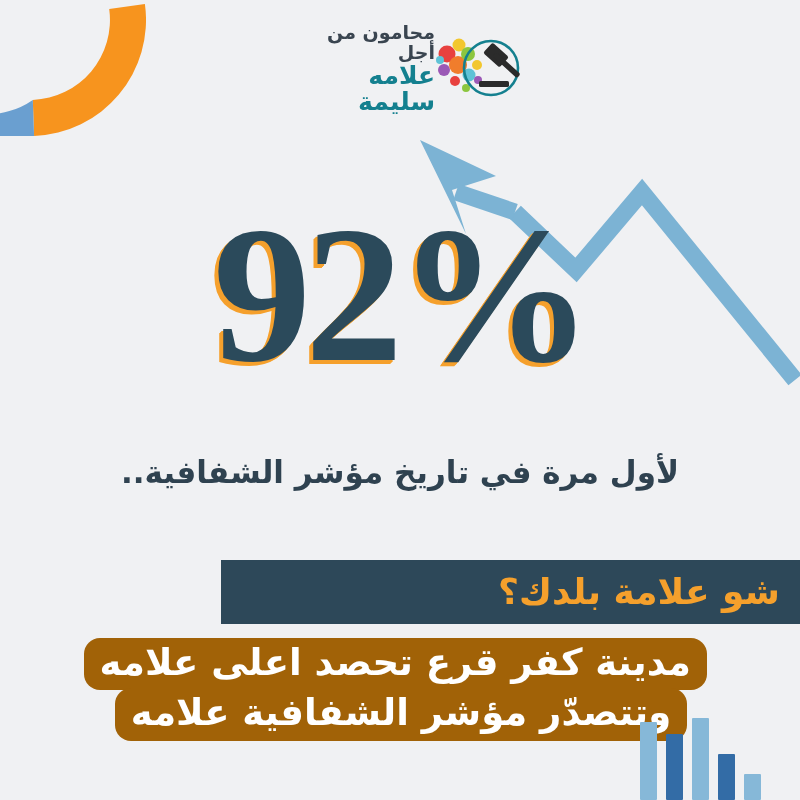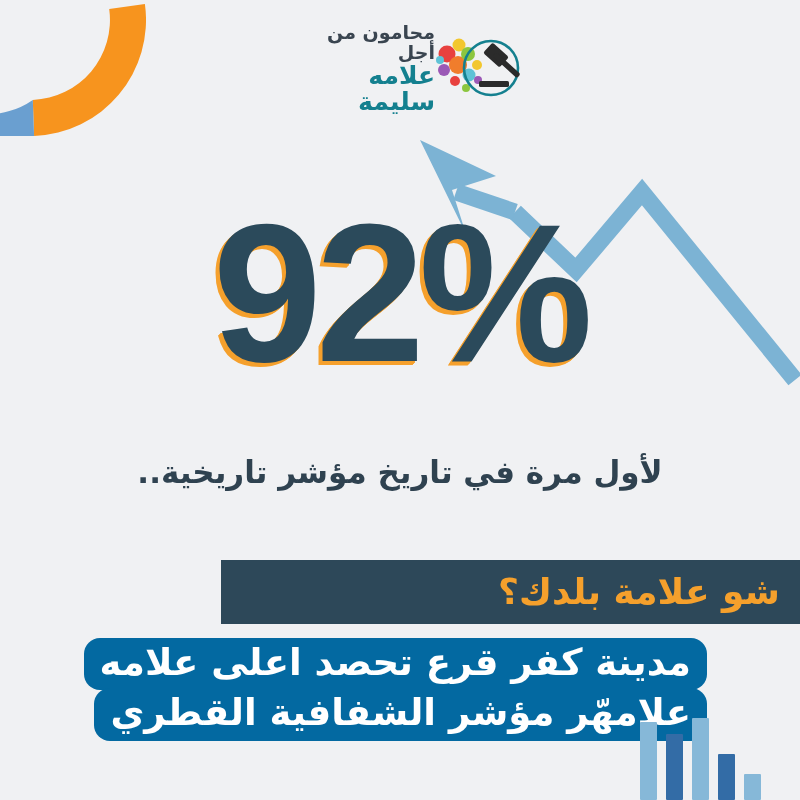--- a/index.html
+++ b/index.html
@@ -103,21 +103,21 @@
     position: absolute;
     left: 0;
     top: 196px;
     width: 800px;
     text-align: center;
     font-size: 196px;
     font-weight: 900;
     letter-spacing: -6px;
     color: #2b4a5b;
     line-height: 1;
-    font-family: Liberation Sans, sans-serif;
+    font-family: Liberation Serif, serif;
     text-shadow:
       -4px 4px 0 #f5a02c,
       -3px 3px 0 #f5a02c,
       -2px 2px 0 #f5a02c;
     white-space: nowrap;
     user-select: none;
   }
 
   
   .subtitle {
@@ -161,21 +161,21 @@
     position: absolute;
     left: 95px;
     top: 638px;
     width: 612px;
     direction: rtl;
     text-align: center;
     pointer-events: none;
   }
   .caption-line {
     display: inline-block;
-    background: #0369a1;
+    background: #a16207;
     color: #ffffff;
     font-size: 37px;
     font-weight: 700;
     line-height: 1.04;
     padding: 6px 16px 8px 16px;
     border-radius: 16px;
     white-space: nowrap;
     box-decoration-break: clone;
   }
   .caption-row {
@@ -242,29 +242,29 @@
       </svg>
     </div>
     <div class="logo-text">
       <span class="logo-line1">محامون من أجل</span>
       <span class="logo-line2">علامه سليمة</span>
     </div>
   </div>
 
   <div class="bignum">92%</div>
 
-  <div class="subtitle">لأول مرة في تاريخ مؤشر تاريخية..</div>
+  <div class="subtitle">لأول مرة في تاريخ مؤشر الشفافية..</div>
 
   <div class="banner">
     <span class="banner-text">شو علامة بلدك؟</span>
   </div>
 
   <div class="caption">
     <div class="caption-row r1"><span class="caption-line">مدينة كفر قرع تحصد اعلى علامه</span></div>
-    <div class="caption-row r2"><span class="caption-line">علامهّر مؤشر الشفافية القطري</span></div>
+    <div class="caption-row r2"><span class="caption-line">وتتصدّر مؤشر الشفافية علامه</span></div>
   </div>
 
   <div class="bars-wrap">
     <div class="bar" style="height: 78px; background: rgb(134, 184, 216);"></div>
     <div class="bar" style="height: 66px; background: rgb(51, 108, 166);"></div>
     <div class="bar" style="height: 82px; background: rgb(134, 184, 216);"></div>
     <div class="bar" style="height: 46px; background: rgb(51, 108, 166);"></div>
     <div class="bar" style="height: 26px; background: rgb(134, 184, 216);"></div>
   </div>
 

